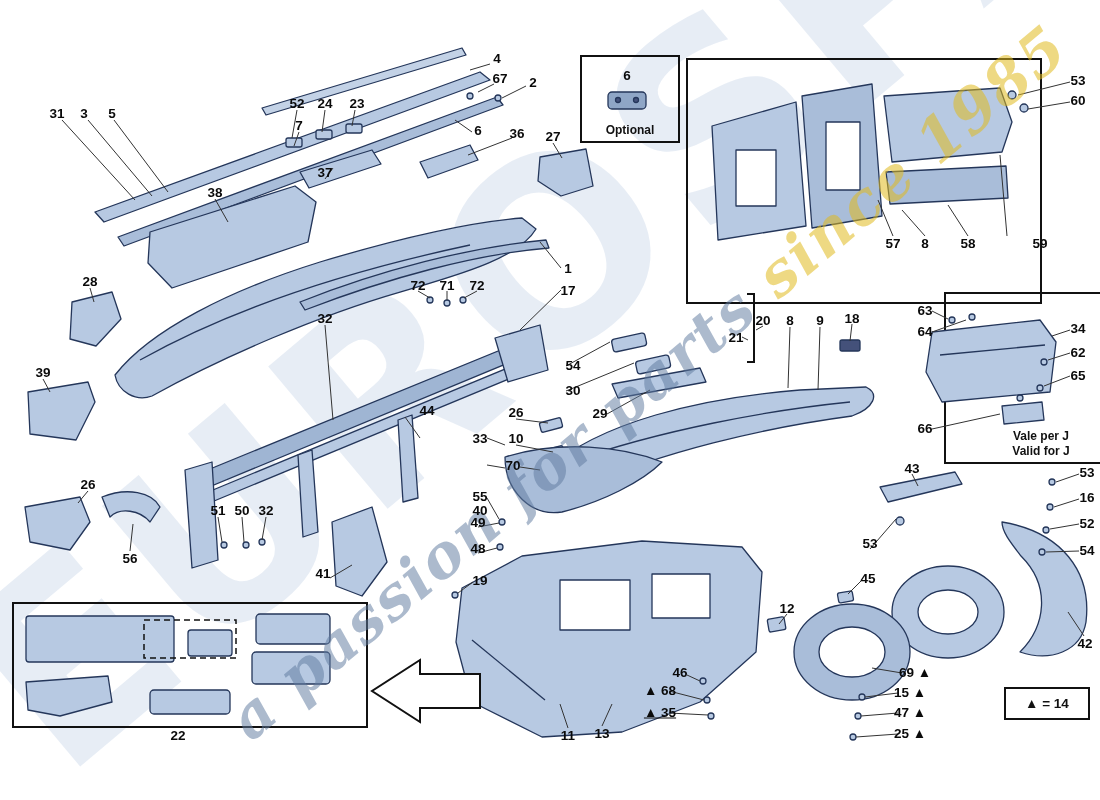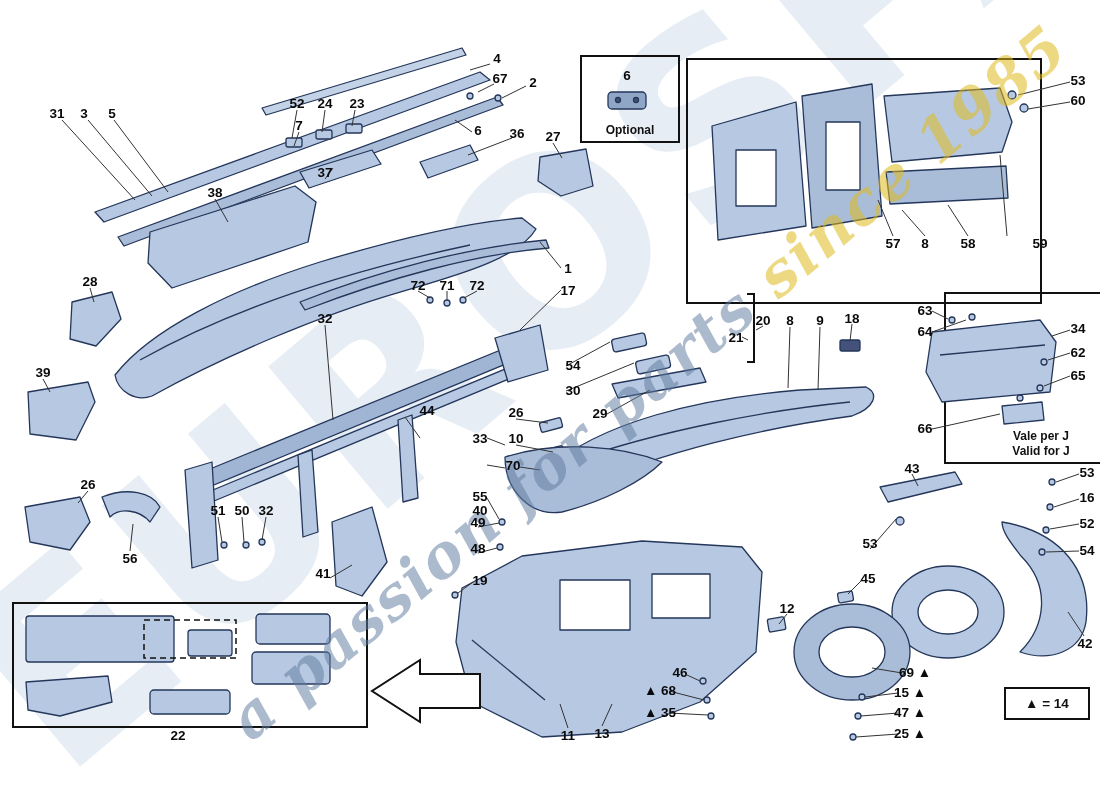--- a/index.html
+++ b/index.html
@@ -338,21 +338,21 @@
       <span class="part-label" style="left: 870px; top: 543px;">53</span>
       <span class="part-label" style="left: 1087px; top: 472px;">53</span>
       <span class="part-label" style="left: 1087px; top: 497px;">16</span>
       <span class="part-label" style="left: 1087px; top: 523px;">52</span>
       <span class="part-label" style="left: 1087px; top: 550px;">54</span>
       <span class="part-label" style="left: 1085px; top: 643px;">42</span>
       <span class="part-label" style="left: 787px; top: 608px;">12</span>
       <span class="part-label" style="left: 868px; top: 578px;">45</span>
       <span class="part-label" style="left: 680px; top: 672px;">46</span>
       <span class="part-label" style="left: 660px; top: 690px;">▲ 68</span>
-      <span class="part-label" style="left: 660px; top: 712px;">▲ 35</span>
+      <span class="part-label" style="left: 660px; top: 712px; text-decoration: underline;">▲ 35</span>
       <span class="part-label" style="left: 568px; top: 735px;">11</span>
       <span class="part-label" style="left: 602px; top: 733px;">13</span>
       <span class="part-label" style="left: 915px; top: 672px;">69 ▲</span>
       <span class="part-label" style="left: 910px; top: 692px;">15 ▲</span>
       <span class="part-label" style="left: 910px; top: 712px;">47 ▲</span>
       <span class="part-label" style="left: 910px; top: 733px;">25 ▲</span>
     </div>
 
 </div>
 

